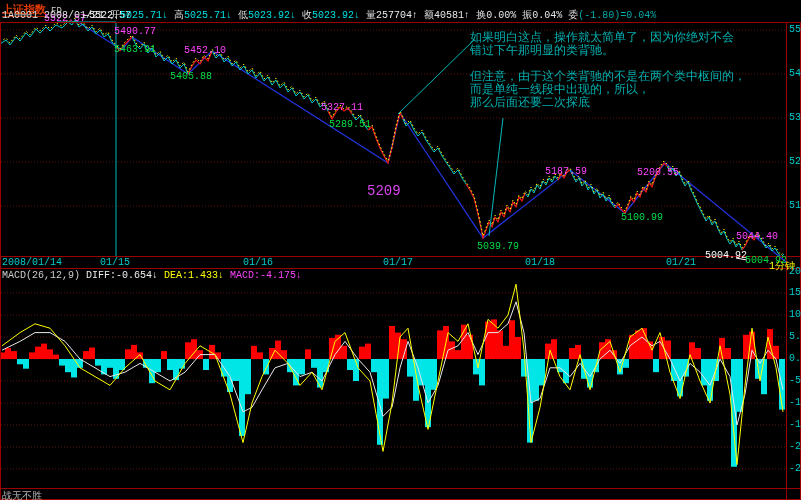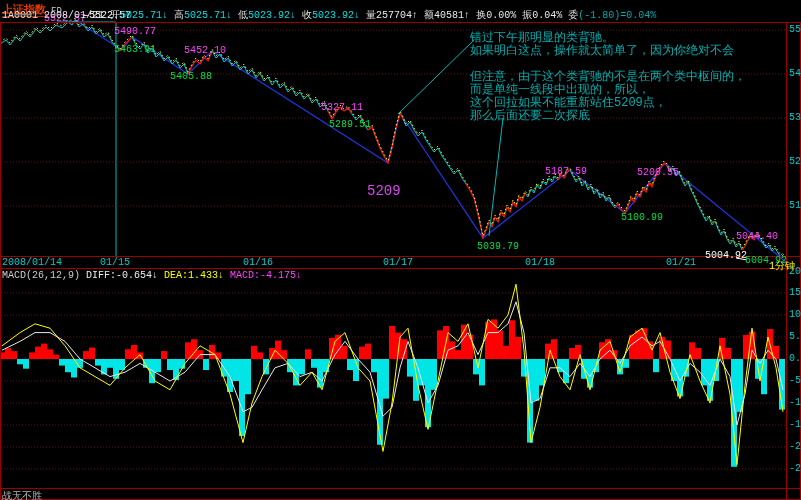--- a/index.html
+++ b/index.html
@@ -262,26 +262,25 @@
       <div class="ax" style="left: 789px; top: 464px;">-25.00</div>
       <div class="dt" style="left: 2px; top: 258px;">2008/01/14</div>
       <div class="dt" style="left: 100px; top: 258px;">01/15</div>
       <div class="dt" style="left: 243px; top: 258px;">01/16</div>
       <div class="dt" style="left: 383px; top: 258px;">01/17</div>
       <div class="dt" style="left: 525px; top: 258px;">01/18</div>
       <div class="dt" style="left: 666px; top: 258px;">01/21</div>
     </div>
 
   <div id="annotation">
+      <div>如果明白这点，操作就太简单了，因为你绝对不会</div>
       <div>错过下午那明显的类背驰。</div>
-      <div>如果明白这点，操作就太简单了，因为你绝对不会</div>
       <div></div>
       <div>但注意，由于这个类背驰的不是在两个类中枢间的，</div>
       <div>而是单纯一线段中出现的，所以，</div>
-      <div>这个回拉如果不能重新站住5209点，</div>
       <div>那么后面还要二次探底</div>
     </div>
 
   <div class="period">1分钟</div>
 
   <div class="macd-header">
     <span class="mh-params">MACD(26,12,9)</span><span class="mh-diff">DIFF:-0.654↓</span><span class="mh-dea">DEA:1.433↓</span><span class="mh-macd">MACD:-4.175↓</span>
   </div>
 
   <div class="statusbar">

